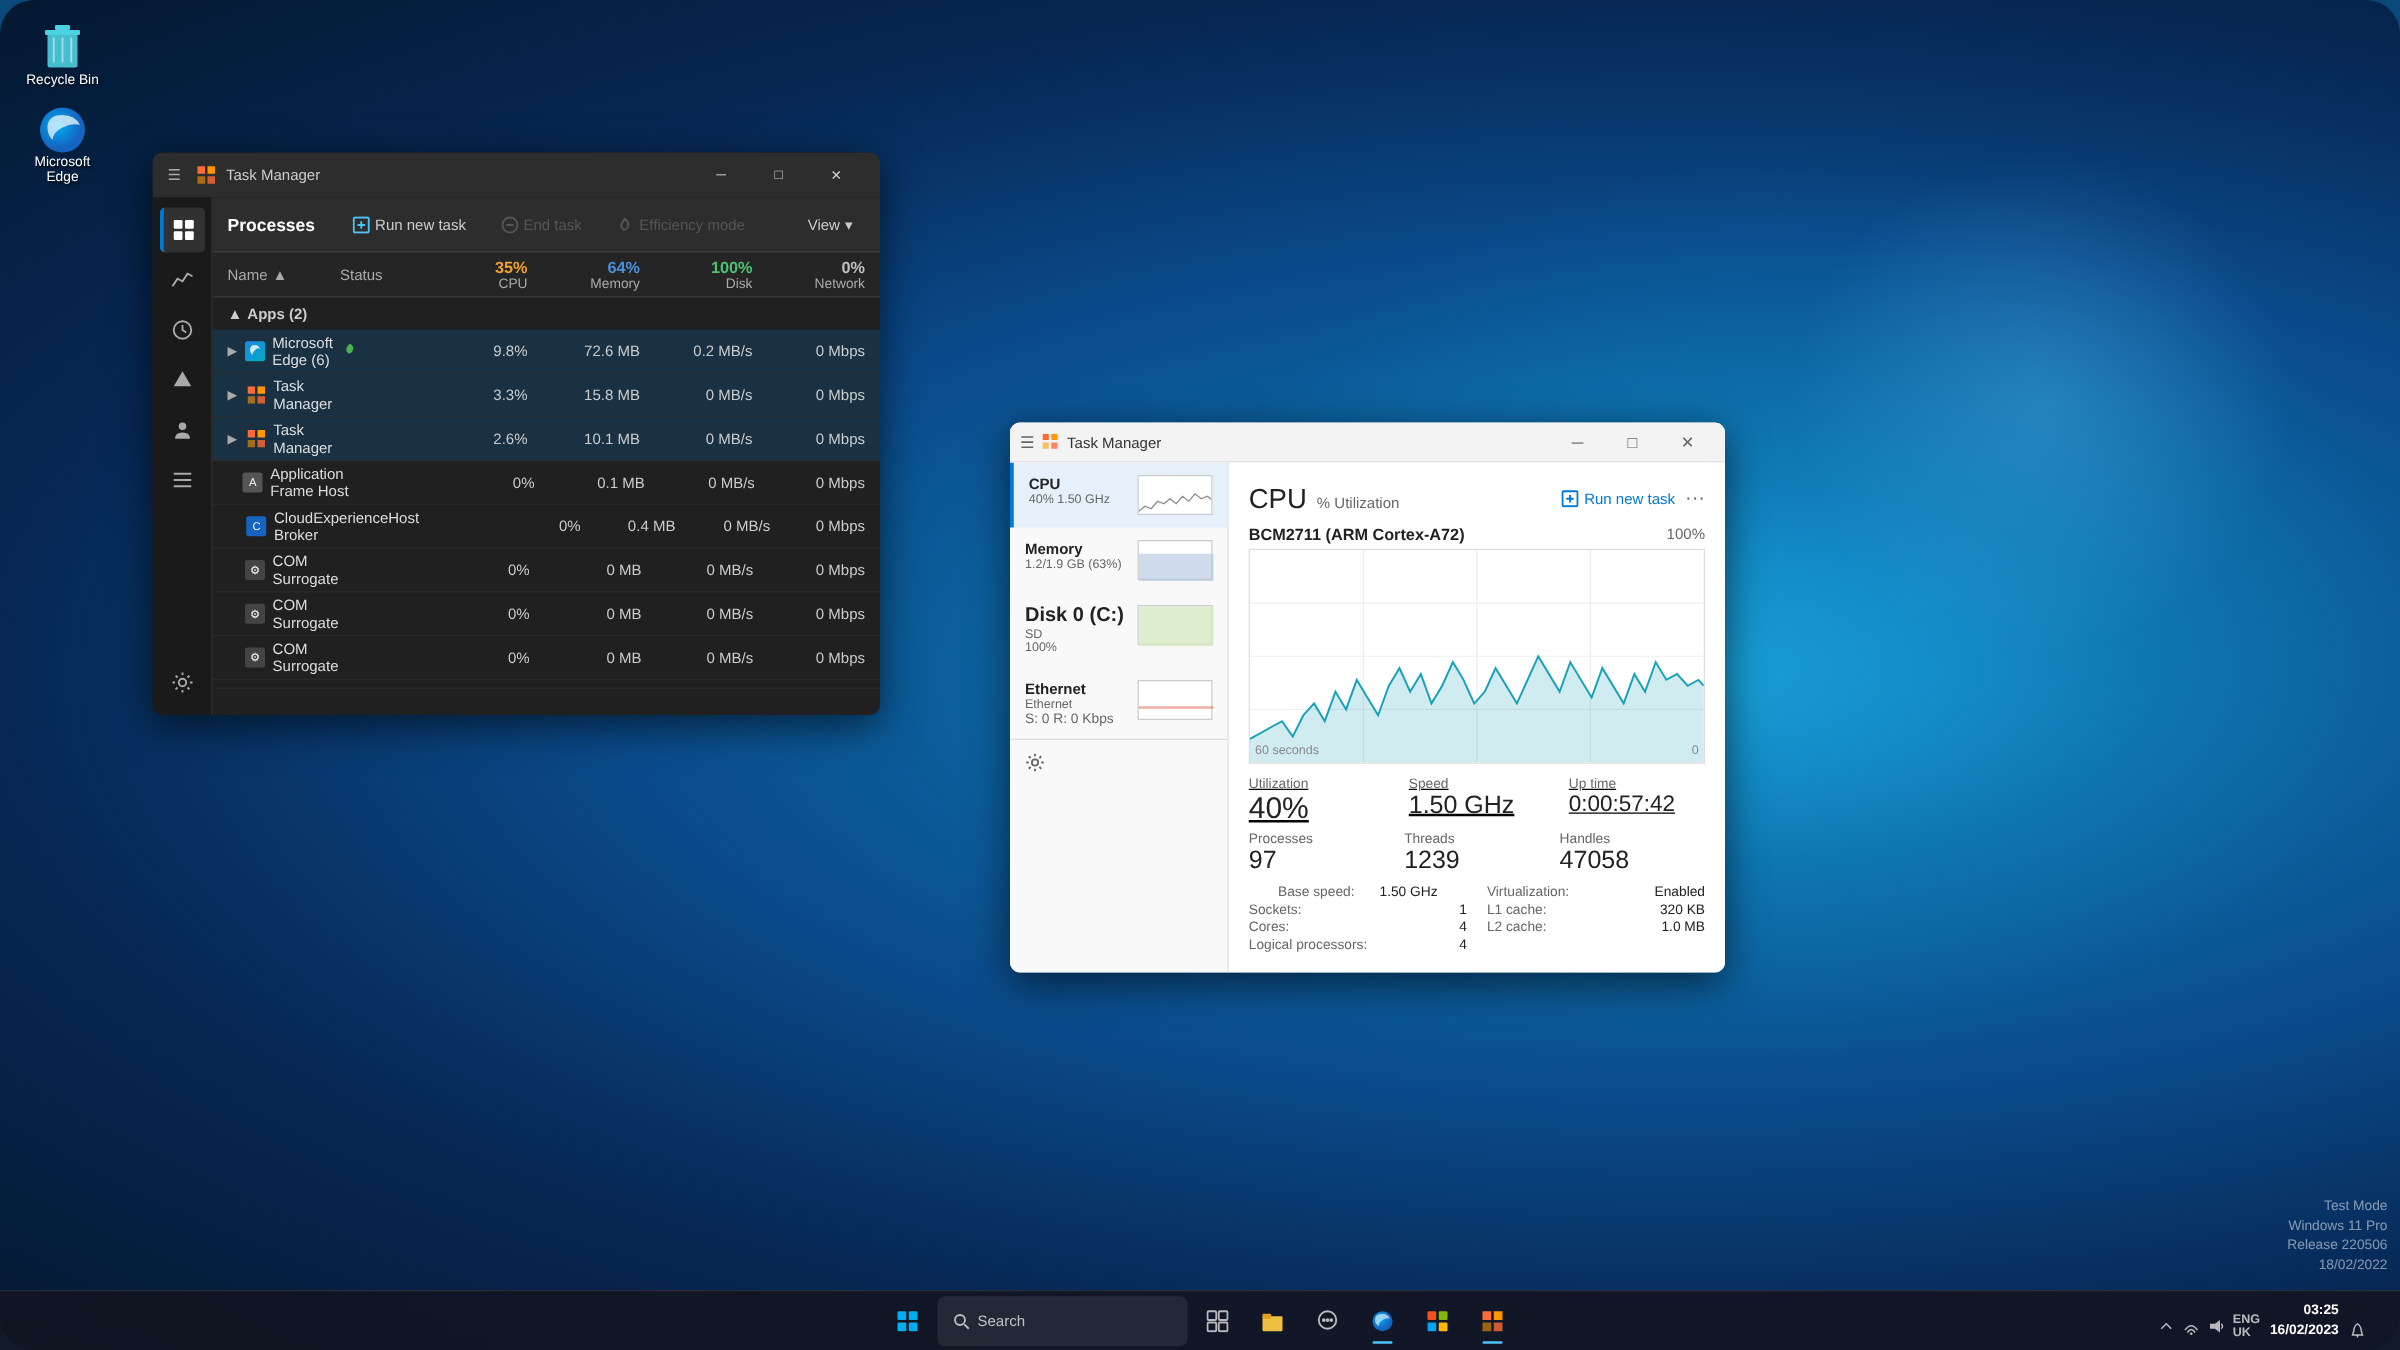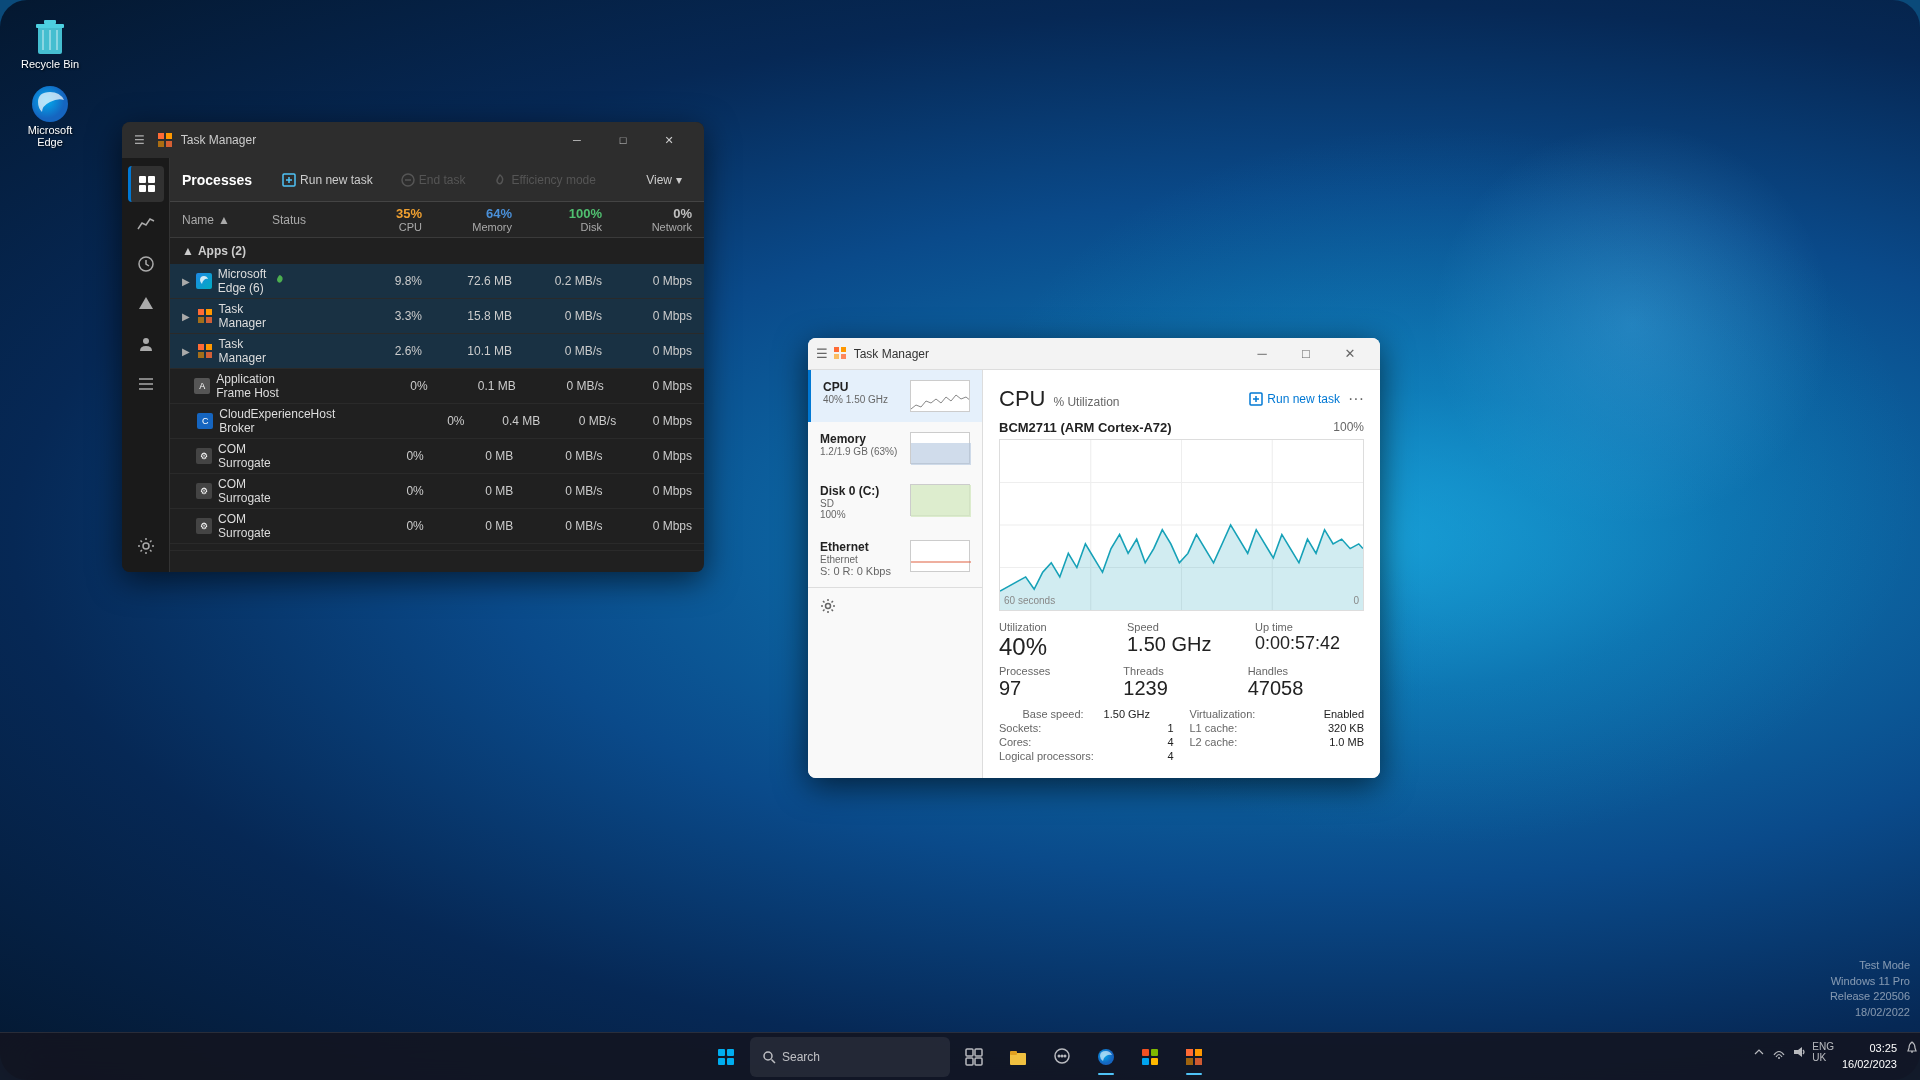--- a/index.html
+++ b/index.html
@@ -85,24 +85,25 @@
       content: '';
       position: absolute;
       bottom: 2px;
       width: 16px;
       height: 2px;
       background: #4fc3f7;
       border-radius: 1px;
     }
     .taskbar-right {
       display: flex;
-      align-items: flex-start;
+      align-items: flex-end;
       gap: 8px;
-      padding-right: 1px;
+      padding-right: 27px;
       margin-left: auto;
+      font-weight: bold;
     }
     .taskbar-clock {
       color: white;
       font-size: 11px;
       text-align: right;
       line-height: 1.4;
     }
     .taskbar-left {
       padding-left: 12px;
     }
@@ -663,21 +664,21 @@
               <svg width="60" height="32" viewBox="0 0 60 32">
                 <rect x="0" y="10" width="60" height="22" fill="#b0c4de" opacity="0.6"></rect>
               </svg>
             </div>
           </div>
         </div>
 
         <div style="padding:10px 12px; cursor:pointer;">
           <div style="display:flex; justify-content:space-between; align-items:flex-start;">
             <div>
-              <div style="font-size:12px; font-weight:600; color:#222;">Disk 0 (C:)</div>
+              <div style="font-size:16px; font-weight:600; color:#222;">Disk 0 (C:)</div>
               <div style="font-size:10px; color:#666;">SD</div>
               <div style="font-size:10px; color:#666;">100%</div>
             </div>
             <div style="width:60px; height:32px; border:1px solid #ccc; background:white;">
               <svg width="60" height="32" viewBox="0 0 60 32">
                 <rect x="0" y="0" width="60" height="32" fill="#d4e8c2" opacity="0.8"></rect>
               </svg>
             </div>
           </div>
         </div>
@@ -744,21 +745,21 @@
             <line x1="255" y1="0" x2="255" y2="180" stroke="#eee" stroke-width="1"></line>
 
             <polyline points="0,160 8,155 16,150 24,145 32,158 40,140 48,130 56,145 64,120 72,135 80,110 88,125 96,140 104,115 112,100 120,120 128,105 136,130 144,115 152,95 160,110 168,130 176,120 184,100 192,115 200,130 208,110 216,90 224,105 232,120 240,95 248,110 256,125 264,100 272,115 280,130 288,105 296,120 304,95 312,110 320,105 328,115 336,110 340,115" fill="none" stroke="#17a2b8" stroke-width="1.5"></polyline>
 
             <polygon points="0,180 0,160 8,155 16,150 24,145 32,158 40,140 48,130 56,145 64,120 72,135 80,110 88,125 96,140 104,115 112,100 120,120 128,105 136,130 144,115 152,95 160,110 168,130 176,120 184,100 192,115 200,130 208,110 216,90 224,105 232,120 240,95 248,110 256,125 264,100 272,115 280,130 288,105 296,120 304,95 312,110 320,105 328,115 336,110 340,115 340,180" fill="rgba(23,162,184,0.2)"></polygon>
           </svg>
           <span style="position:absolute; bottom:4px; left:4px; font-size:10px; color:#888;">60 seconds</span>
           <span style="position:absolute; bottom:4px; right:4px; font-size:10px; color:#888;">0</span>
         </div>
 
-        <div style="display:grid; grid-template-columns: repeat(3, 1fr); gap:19px; margin-top:10px;">
+        <div style="display:grid; grid-template-columns: repeat(3, 1fr); gap:19px; margin-top:10px;text-decoration:underline;">
           <div>
             <div style="font-size:11px; color:#666;">Utilization</div>
             <div style="font-size:24px; font-weight:300; color:#222;">40%</div>
           </div>
           <div>
             <div style="font-size:11px; color:#666;">Speed</div>
             <div style="font-size:20px; font-weight:300; color:#222;">1.50 GHz</div>
           </div>
           <div>
             <div style="font-size:11px; color:#666;">Up time</div>

